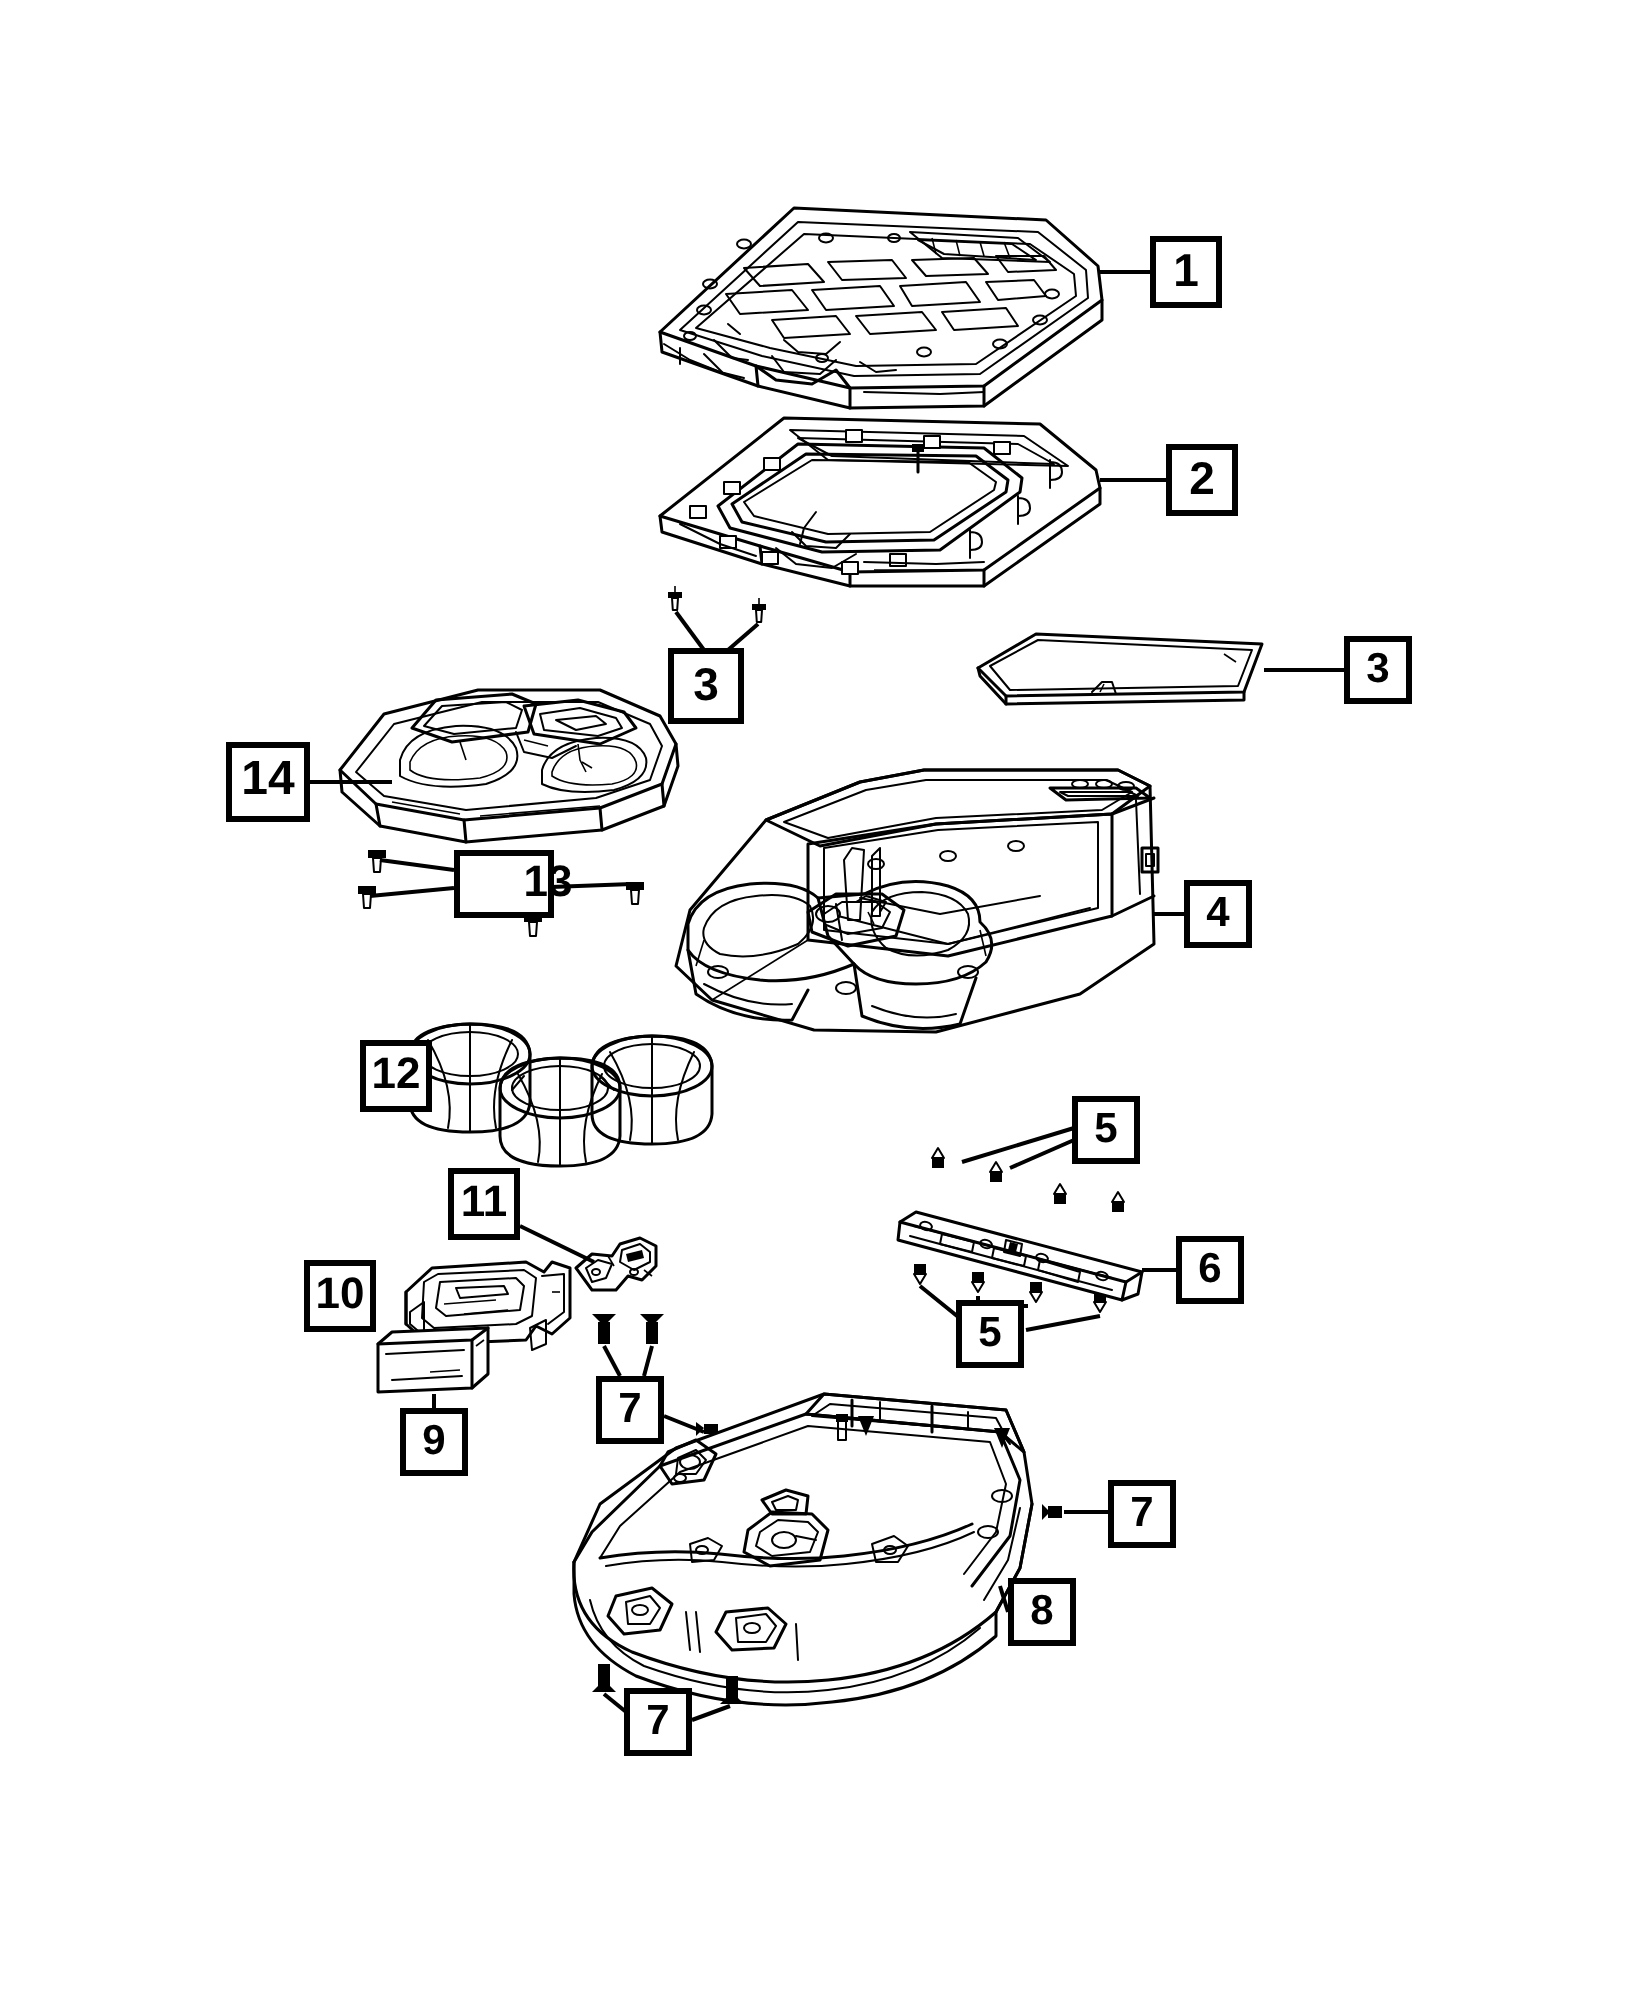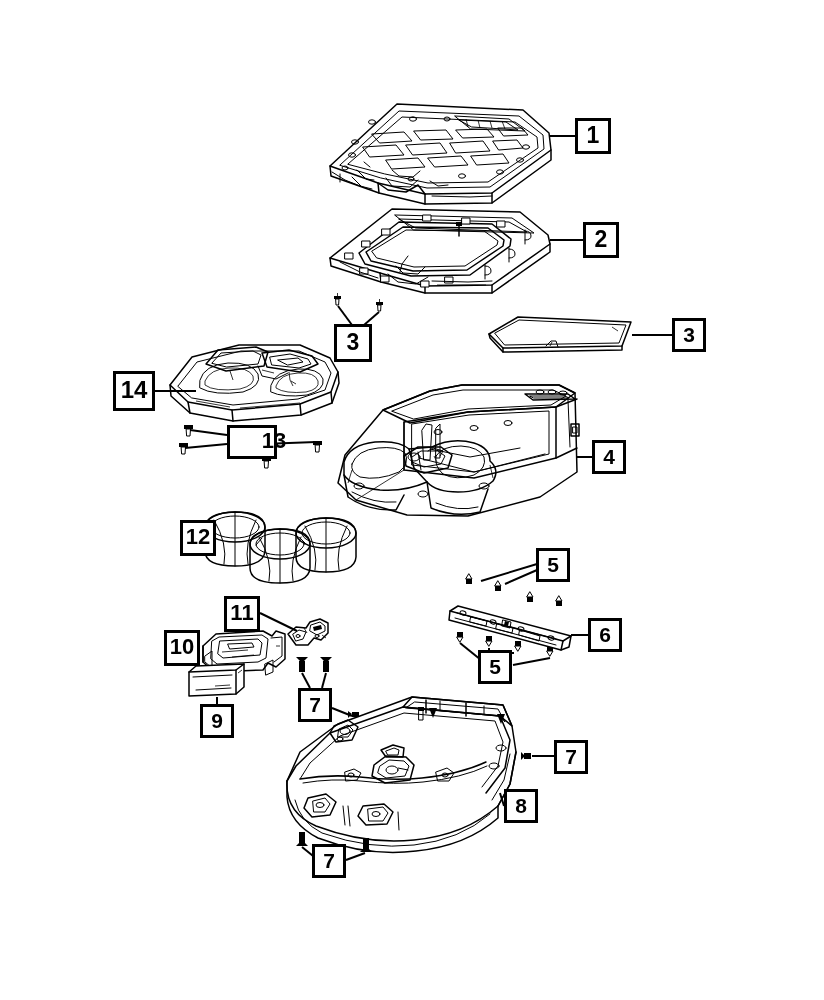--- a/index.html
+++ b/index.html
@@ -551,24 +551,24 @@
   </div>
   <div class="callout c-sm" style="left:312px;top:844px;">
     <span>7</span>
   </div>
   <div class="callout c-sm" style="left:504px;top:789px;">
     <span>8</span>
   </div>
   <div class="callout c-sm" style="left:200px;top:704px;">
     <span>9</span>
   </div>
-  <div class="callout c-2d" style="left:164px;top:630px;">
+  <div class="callout c-2d" style="left:152px;top:630px;">
     <span>10</span>
   </div>
-  <div class="callout c-2d" style="left:224px;top:596px;">
+  <div class="callout c-2d" style="left:224px;top:584px;">
     <span>11</span>
   </div>
   <div class="callout c-2d" style="left:180px;top:520px;">
     <span>12</span>
   </div>
   <div class="callout c-2d" style="left:227px;top:425px;width:35px;height:34px;padding-left:44px;">
     <span>13</span>
   </div>
   <div class="callout c-2d" style="left:113px;top:371px;width:42px;height:40px;font-size:24px;justify-content:center;">
     <span>14</span>

